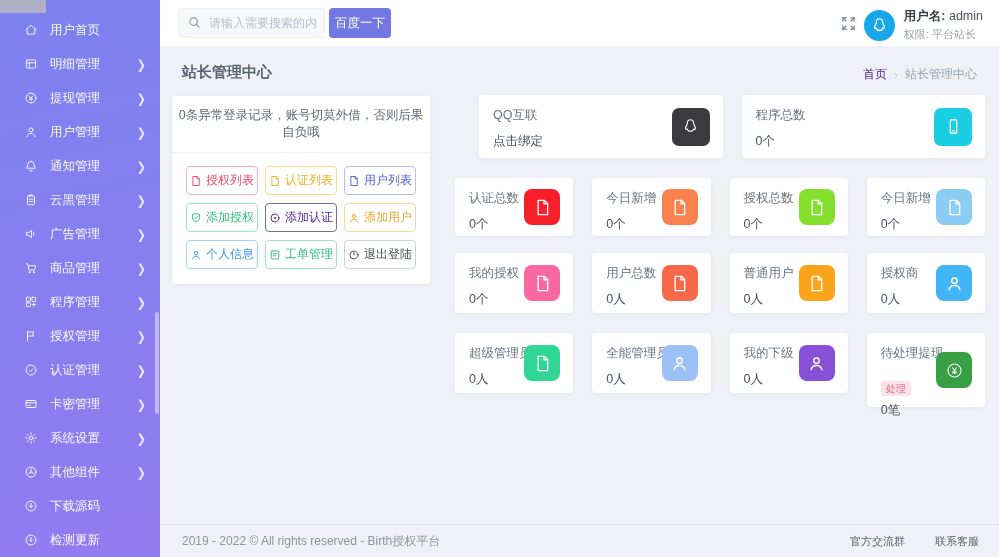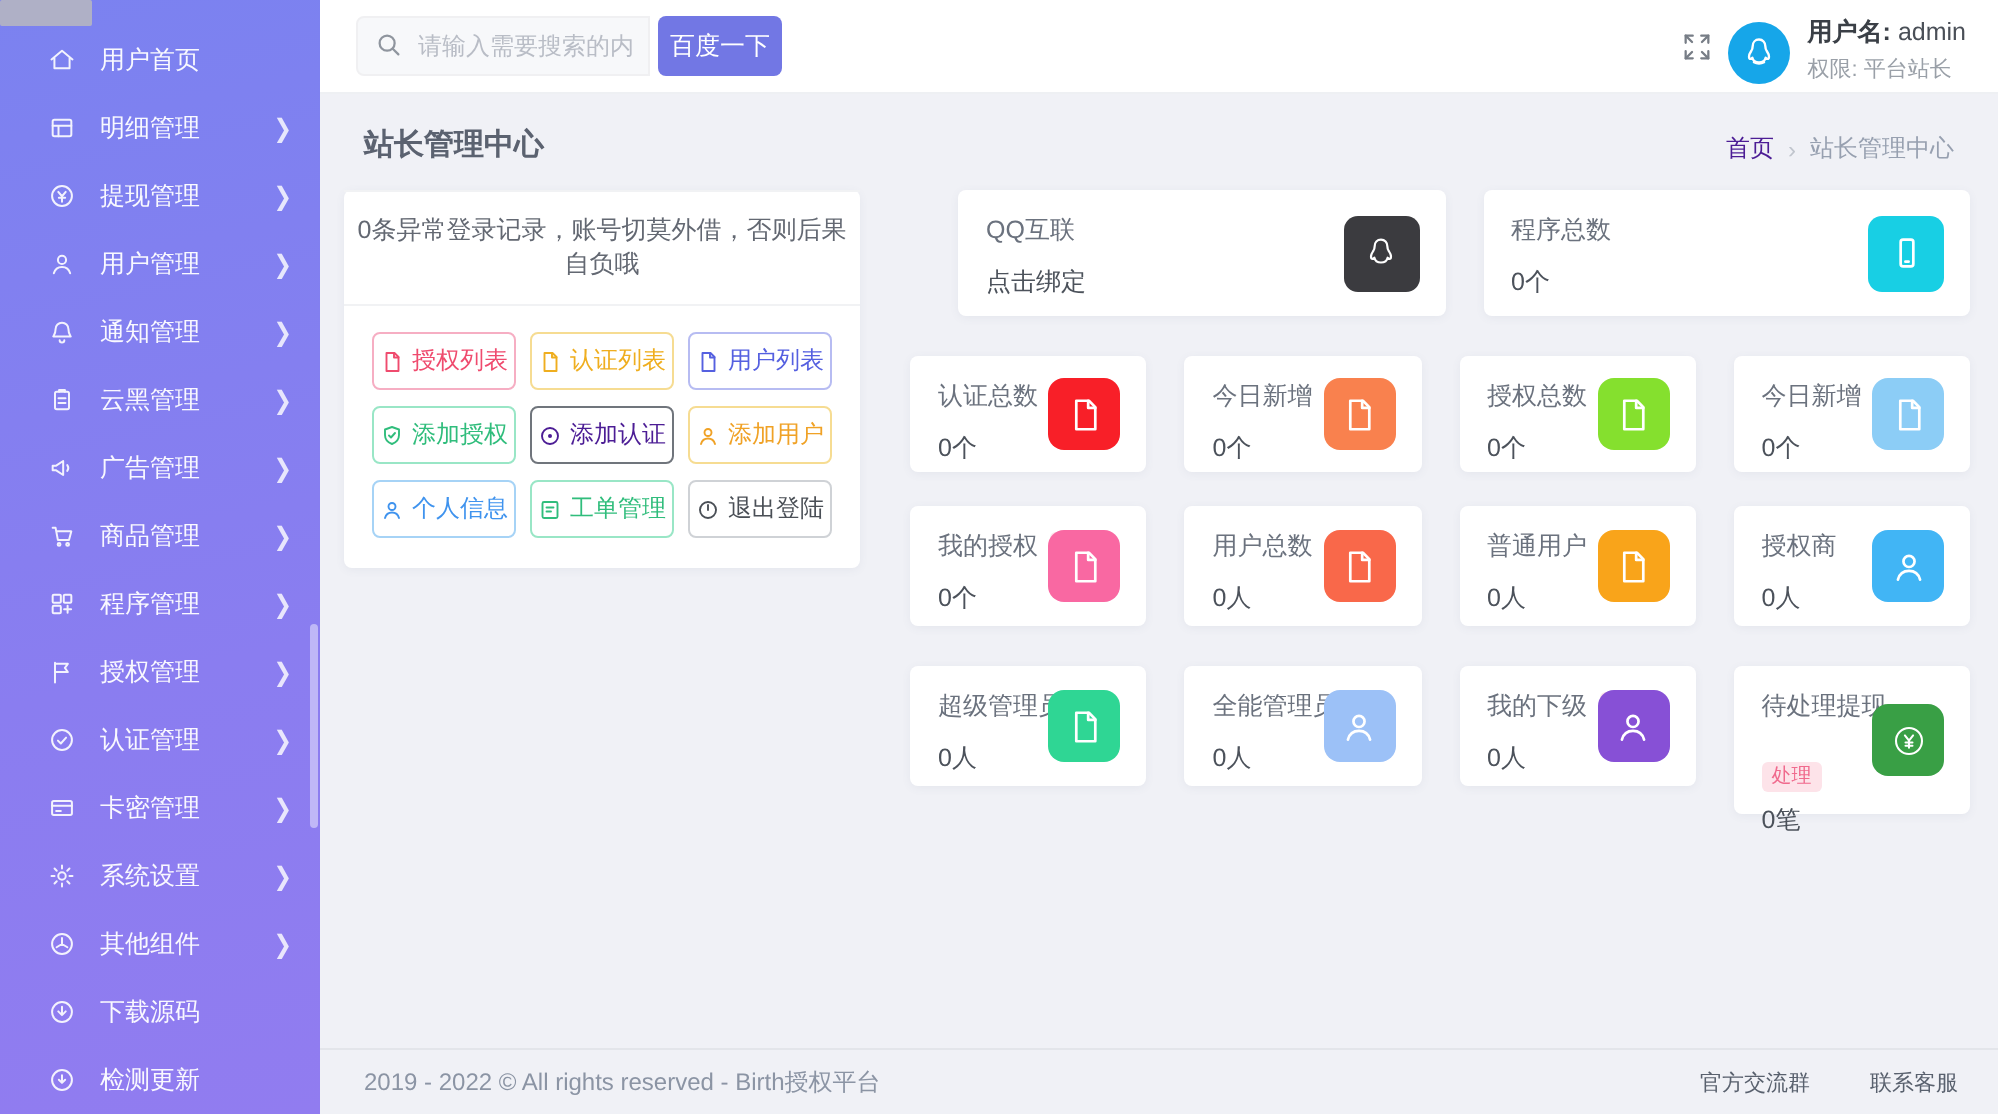--- a/index.html
+++ b/index.html
@@ -27,21 +27,21 @@
   .search-wrap { position:absolute; left:18px; top:8px; display:flex; align-items:center; }
   .search-box { position:relative; }
   .search-box input { width:147px; height:30px; background:#f7f8fa; border:1px solid #f0f0f2;
             border-radius:4px 0 0 4px; padding:0 8px 0 30px; font-size:12px; color:#555; outline:none;
             font-family:"Liberation Sans","DejaVu Sans",sans-serif; }
   .search-box input::placeholder { color:#b9bdc6; }
   .search-ic { position:absolute; left:9px; top:7px; width:15px; height:15px; }
   .search-btn { width:62px; height:30px; background:#7277e4; color:#fff; border:none; border-radius:4px;
             font-size:12.5px; margin-left:4px; cursor:pointer; font-family:inherit; }
   .fs-btn { position:absolute; right:142px; top:15px; width:17px; height:17px; cursor:pointer; }
-  .userblock { position:absolute; right:16px; top:8px; display:flex; align-items:flex-end; gap:9px; cursor:pointer; }
+  .userblock { position:absolute; right:16px; top:8px; display:flex; align-items:center; gap:9px; cursor:pointer; }
   .avatar { width:31px; height:31px; border-radius:50%; background:#16a6e9; display:flex;
             align-items:center; justify-content:center; }
   .avatar svg { width:19px; height:19px; }
   .u-line1 { font-size:12.5px; color:#4a4f57; }
   .u-line1 b { color:#3a3f46; }
   .u-line2 { font-size:11px; color:#9aa0a8; margin-top:2px; }
 
   
   .content { position:absolute; left:160px; top:47px; width:839px; height:510px; }
   .page-title { position:absolute; left:22px; top:16px; font-size:15px; color:#5b6270; }

